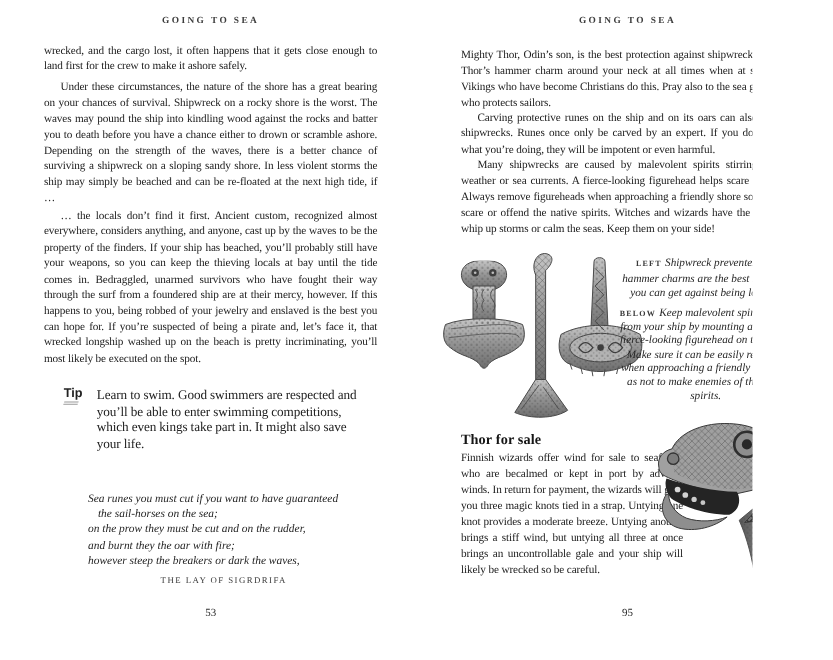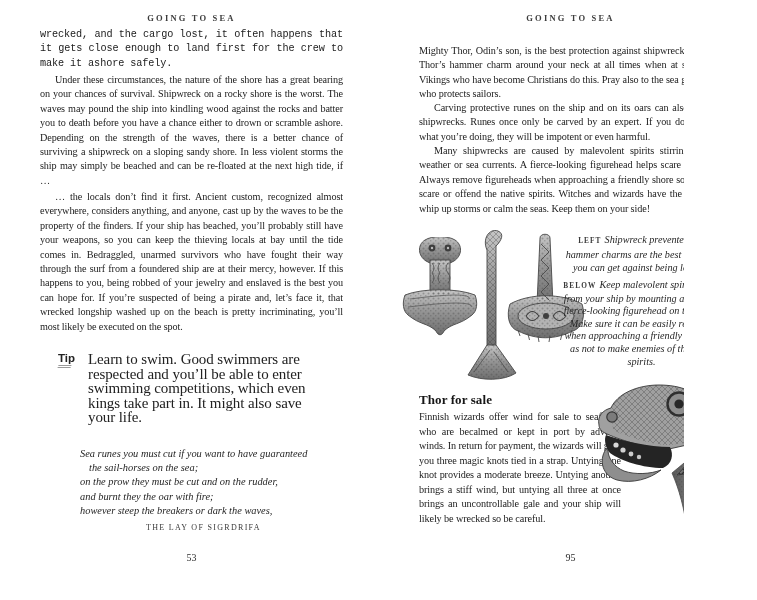--- a/index.html
+++ b/index.html
@@ -14,38 +14,38 @@
 
   .running-head {
     position:absolute; top:13px; left:0; width:100%; text-align:center;
     font-size:8.5px; letter-spacing:2.2px; color:#3c3c3c; font-weight:600;
   }
   .body-par {
     position:absolute; left:0; width:303px; text-align:justify;
     font-size:10.2px; line-height:14.4px; letter-spacing:-0.1px; color:#212121;
   }
   .body-par.indent { text-indent:15px; }
-  .p1 { top:28px;font-family:Liberation Mono, monospace; }  .p2 { top:73px; }  .p3 { top:190px; }
+  .p1 { top:40px; }  .p2 { top:73px; }  .p3 { top:190px; }
   .rp1 { top:44px; } .rp2 { top:101px; } .rp3 { top:144px; }
 
   .tip {
     position:absolute; top:352px; left:18px; width:270px; display:flex;
   }
   .tip-label-wrap { width:30px; flex:0 0 30px; }
   .tip-label {
     font-family:"Liberation Sans", sans-serif; font-weight:bold;
     font-size:11.5px; color:#222;
   }
   .tip-underline {
     width:13px; height:3px; margin-top:1px;
     border-top:1px solid #9a9a9a; border-bottom:1px solid #9a9a9a;
     transform:skewX(-20deg);
   }
   .tip-text {
-    flex:1; font-size:15px; line-height:14.6px; letter-spacing:-0.1px;
+    flex:1; font-size:12px; line-height:14.6px; letter-spacing:-0.1px;
     text-align:left; color:#212121;
   }
 
   .section-heading {
     position:absolute; left:0; font-size:13px; font-weight:bold; color:#161616;
     letter-spacing:0.1px;
   }
   .heading-preventing { top:419px; }
   .heading-wind { top:392px; }
 

